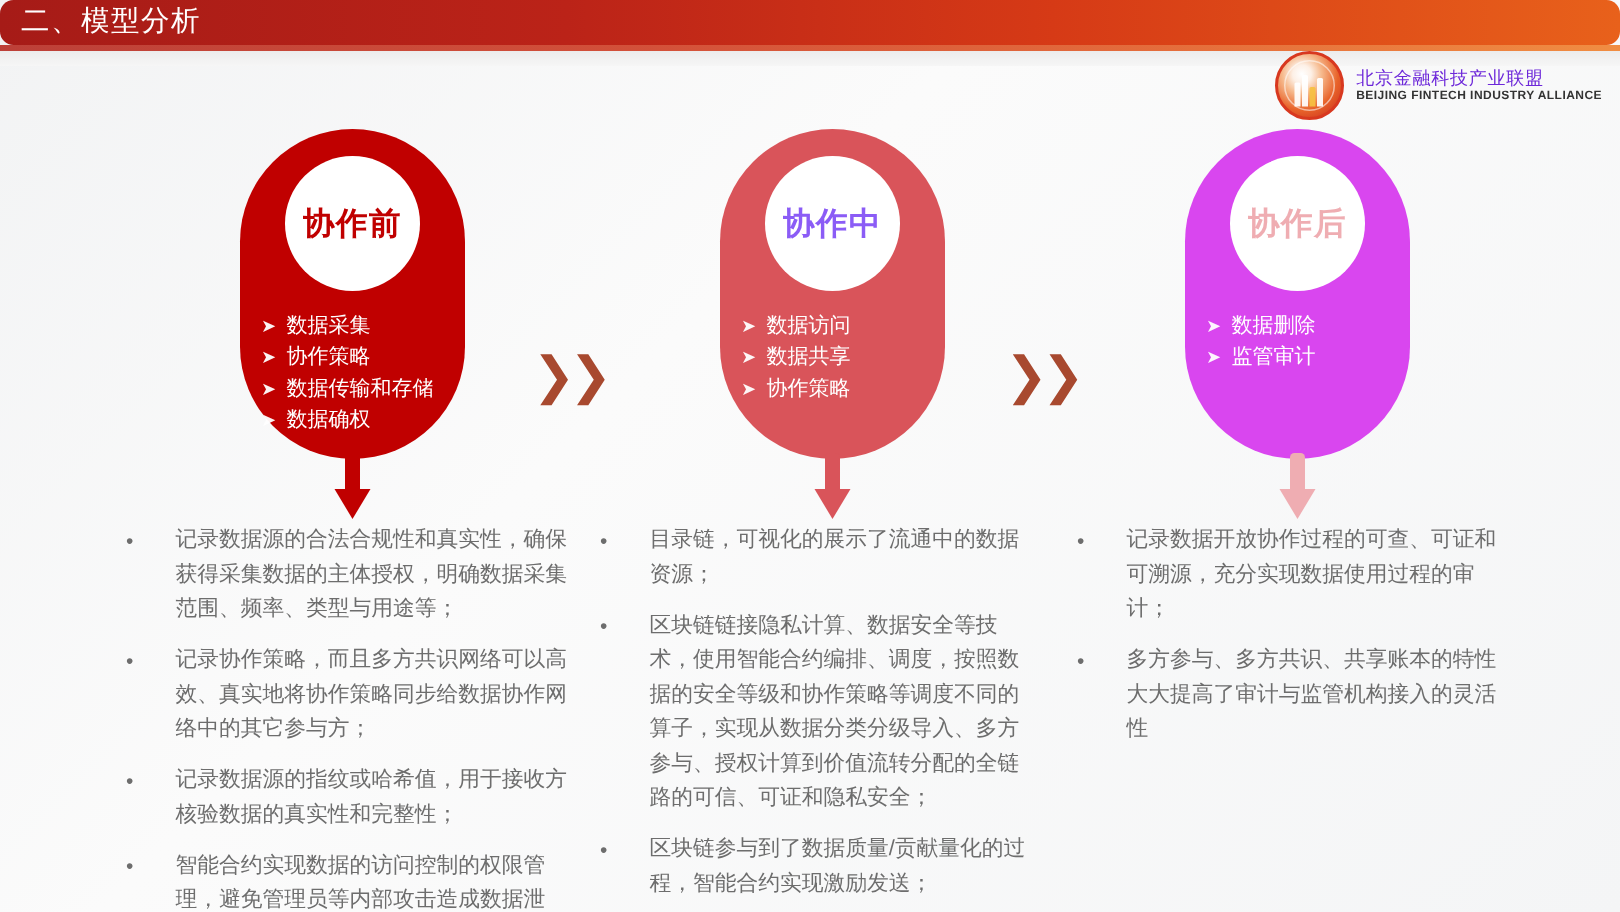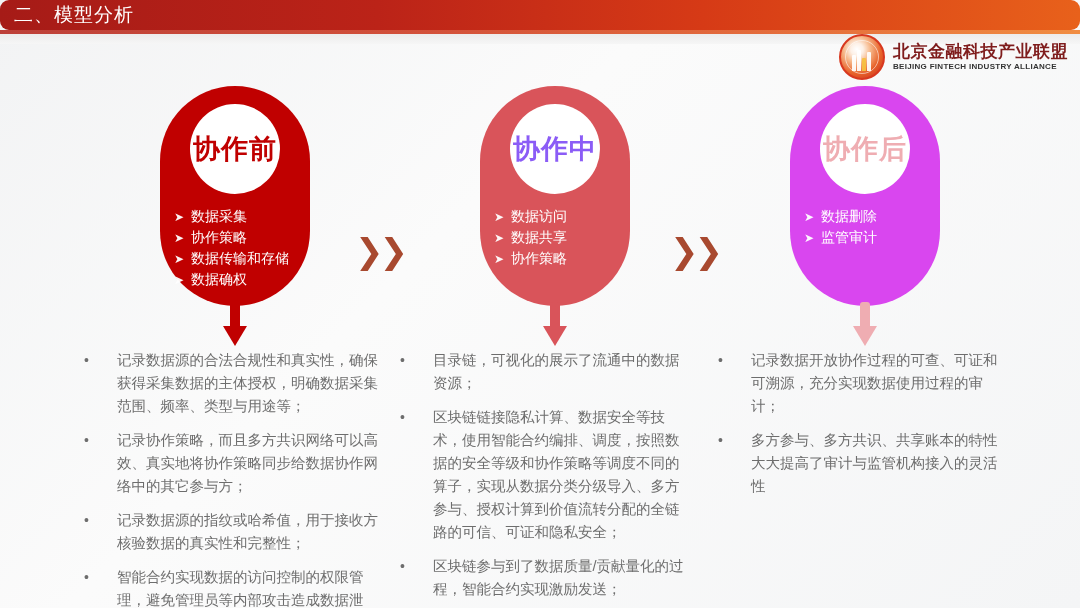--- a/index.html
+++ b/index.html
@@ -64,21 +64,21 @@
   .logo-emblem .bars i {
     display: block; width: 4px; background: #ffffff; opacity: .92;
     border-radius: 1px 1px 0 0;
   }
   .logo-emblem .bars i:nth-child(1) { height: 16px; }
   .logo-emblem .bars i:nth-child(2) { height: 21px; }
   .logo-emblem .bars i:nth-child(3) { height: 13px; background: #f6c040; }
   .logo-emblem .bars i:nth-child(4) { height: 19px; }
   .logo-text { line-height: 1.05; }
   .logo-cn {
-    font-size: 17px; font-weight: bold; color: #7f1d1d;
+    font-size: 12px; font-weight: normal; color: #6d28d9;
     letter-spacing: .5px; white-space: nowrap;
   }
   .logo-en {
     font-size: 8px; font-weight: bold; color: #333333;
     letter-spacing: .3px; white-space: nowrap; margin-top: 2px;
   }
 
   
   .stage { position: absolute; left: 0; top: 44px; width: 1080px; height: 564px; }
 
@@ -99,21 +99,21 @@
   .cap-1 { background: #d9545a; }
   .cap-2 { background: #d946ef; }
 
   .cap-circle {
     width: 90px; height: 90px; border-radius: 50%;
     background: #ffffff;
     margin: 0 auto;
     display: flex; align-items: center; justify-content: center;
   }
   .cap-circle span {
-    font-size: 27px; font-weight: bold; letter-spacing: 1px;
+    font-size: 21px; font-weight: bold; letter-spacing: 1px;
     white-space: nowrap;
   }
   .cap-0 .cap-circle span { color: #c00000; }
   .cap-1 .cap-circle span { color: #8b5cf6; }
   .cap-2 .cap-circle span { color: #efadb2; }
 
   .cap-list { list-style: none; margin-top: 12px; padding: 0 0 0 14px; }
   .cap-list li {
     color: #ffffff; font-size: 14px; line-height: 20px;
     white-space: nowrap; display: flex; align-items: baseline; gap: 7px;

